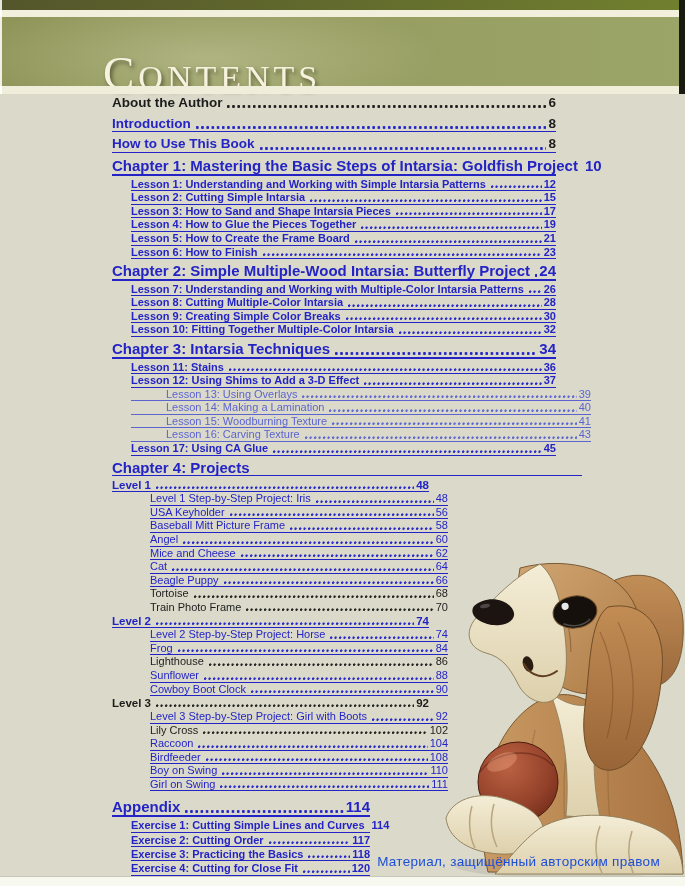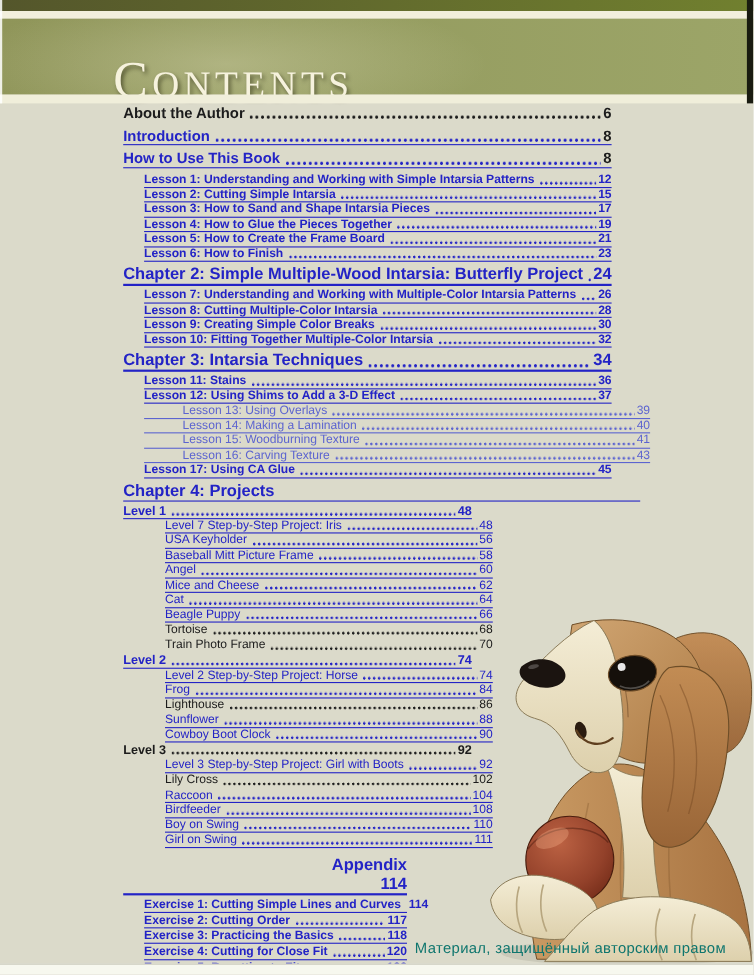--- a/index.html
+++ b/index.html
@@ -40,25 +40,25 @@
   .chapter  { width:444px; font-size:15px;  font-weight:700; margin-top:4px; margin-bottom:3px; }
   .chapter.link, .appendix.link { border-bottom-width:2px; }
   .chapter .dots, .appendix .dots, .front .dots {
     background-size:5.2px 3px;
     background-image:radial-gradient(circle at 1.3px 1.5px, currentColor 1.25px, transparent 1.55px); }
   .chapter-bare { font-size:15px; font-weight:700; margin-top:4px; margin-bottom:3px; align-self:flex-start; }
   .lesson   { width:425px; margin-left:19px; font-size:11px; font-weight:700; margin-bottom:1px; }
   .lesson.light { font-weight:400; }
   .level    { width:317px; font-size:11.5px; font-weight:700; margin-bottom:1px; }
   .project  { width:298px; margin-left:38px; font-size:11px; font-weight:400; margin-bottom:1px; }
-  .appendix { width:258px; font-size:15px; font-weight:700; margin-top:8px; margin-bottom:3px;flex-direction:column; }
+  .appendix { width:258px; font-size:15px; font-weight:700; margin-top:8px; margin-bottom:3px; }
   .exercise { width:239px; margin-left:19px; font-size:11px; font-weight:700; margin-bottom:1.8px; }
 
   
-  .watermark { position:absolute; right:25px; top:854px; font-size:13.5px; color:#0f766e; letter-spacing:.3px; }
+  .watermark { position:absolute; right:25px; top:854px; font-size:13.5px; color:#1d4ed8; letter-spacing:.3px; }
   .bottom-strip { position:absolute; left:0; bottom:0; width:685px; height:9px; background:#f7f8ef; border-top:1px solid #c9c9bb; }
   .dog-svg { position:absolute; left:440px; top:560px; width:245px; height:317px; }
 </style>
 </head>
 <body>
 
 <div id="page">
 
   <div class="band-top"></div>
   <div class="band-gap1"></div>
@@ -78,20 +78,25 @@
       <div class="row front link">
         <span class="t">Introduction</span>
         <span class="dots"></span>
         <span class="pg dark">8</span>
       </div>
       <div class="row front link">
         <span class="t">How to Use This Book</span>
         <span class="dots"></span>
         <span class="pg dark">8</span>
       </div>
+      <div class="row chapter link">
+        <span class="t">Chapter 1: Mastering the Basic Steps of Intarsia: Goldfish Project</span>
+        <span class="dots"></span>
+        <span class="pg">10</span>
+      </div>
       <div class="row lesson link">
         <span class="t">Lesson 1: Understanding and Working with Simple Intarsia Patterns</span>
         <span class="dots"></span>
         <span class="pg">12</span>
       </div>
       <div class="row lesson link">
         <span class="t">Lesson 2: Cutting Simple Intarsia</span>
         <span class="dots"></span>
         <span class="pg">15</span>
       </div>
@@ -182,21 +187,21 @@
       </div>
       <div class="row chapter-bare link">
         <span class="t">Chapter 4: Projects</span>
       </div>
       <div class="row level link">
         <span class="t">Level 1</span>
         <span class="dots"></span>
         <span class="pg">48</span>
       </div>
       <div class="row project link">
-        <span class="t">Level 7 Step-by-Step Project: Iris</span>
+        <span class="t">Level 1 Step-by-Step Project: Iris</span>
         <span class="dots"></span>
         <span class="pg">48</span>
       </div>
       <div class="row project link">
         <span class="t">USA Keyholder</span>
         <span class="dots"></span>
         <span class="pg">56</span>
       </div>
       <div class="row project link">
         <span class="t">Baseball Mitt Picture Frame</span>

